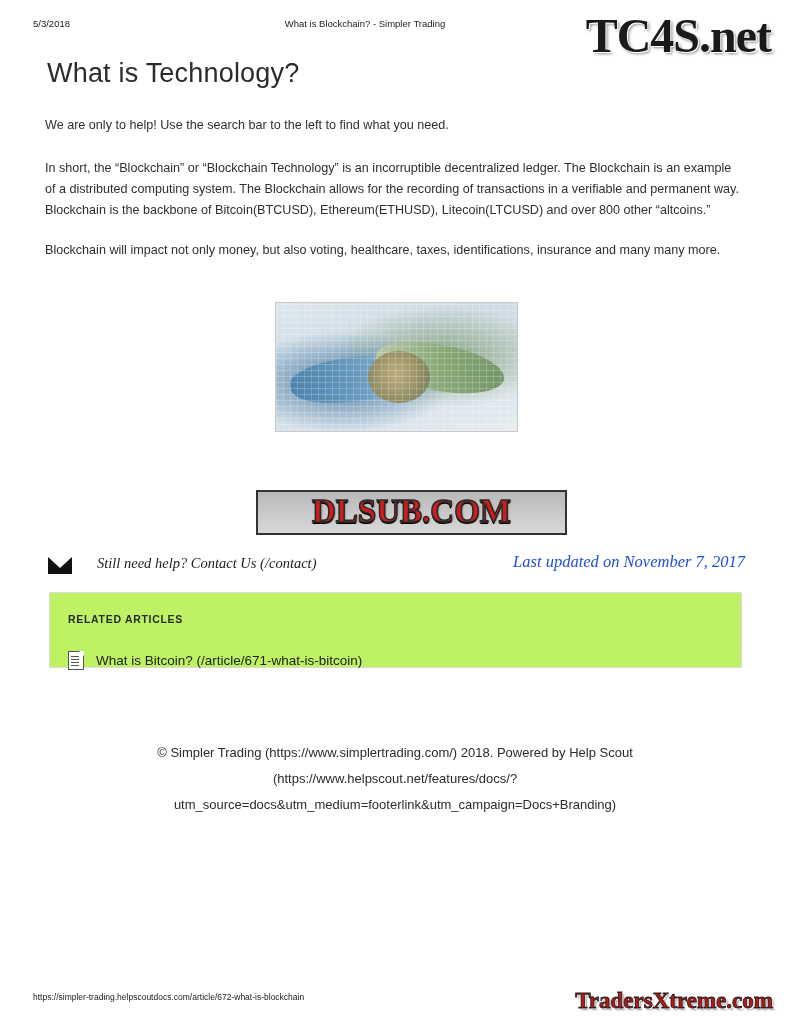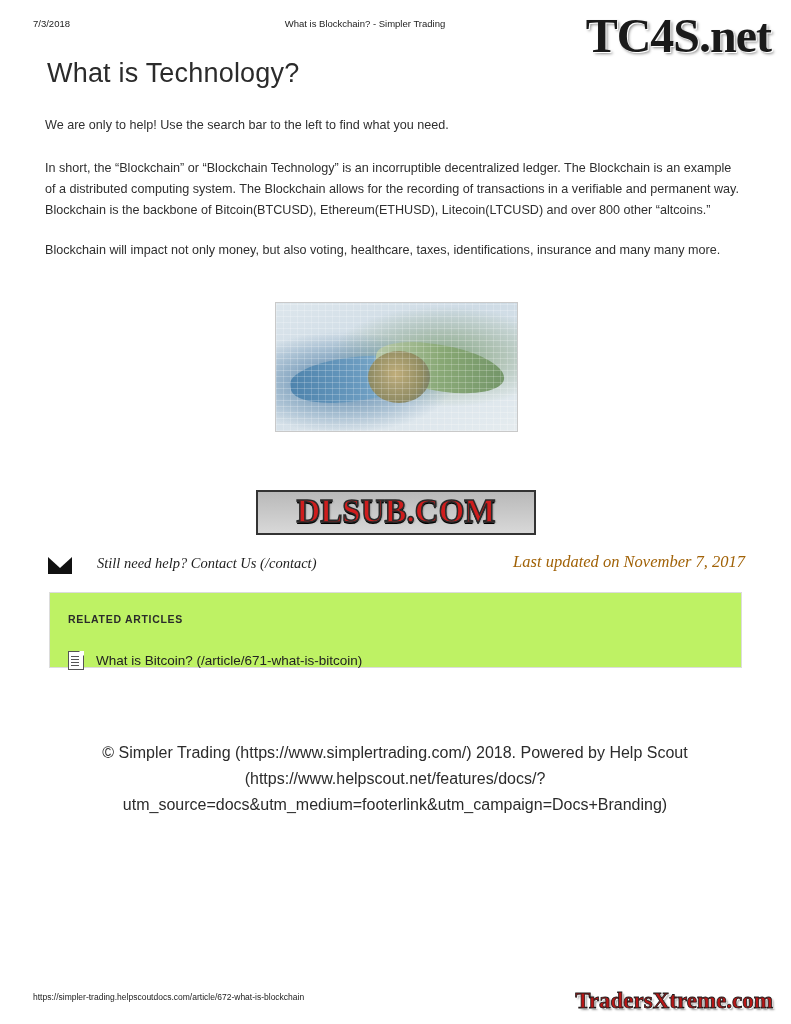--- a/index.html
+++ b/index.html
@@ -127,21 +127,21 @@
       repeating-linear-gradient(0deg, rgba(255,255,255,.22) 0 1px, transparent 1px 6px),
       repeating-linear-gradient(90deg, rgba(255,255,255,.18) 0 1px, transparent 1px 7px);
     mix-blend-mode: screen;
   }
 
   
   .wm-dlsub {
     position: absolute;
     left: 256px;
     top: 490px;
-    width: 280px;
+    width: 311px;
     text-align: center;
     font-family: "Liberation Serif", serif;
     font-weight: bold;
     font-size: 33px;
     letter-spacing: 0px;
     color: #cf1d1d;
     -webkit-text-stroke: 1.5px #2a2a2a;
     text-shadow: 0 2px 0 #000, 1px 1px 2px rgba(0,0,0,.5);
     background: linear-gradient(#b9b9b9, #d8d8d8);
     border: 2px solid #333;
@@ -183,21 +183,21 @@
     font-size: 14.5px;
     color: #1d1d1d;
   }
   .last-updated {
     position: absolute;
     right: 0;
     top: 0;
     font-family: "Liberation Serif", serif;
     font-style: italic;
     font-size: 16.5px;
-    color: #a16207;
+    color: #1d4ed8;
   }
 
   
   .related {
     position: absolute;
     left: 49px;
     top: 592px;
     width: 693px;
     height: 76px;
     border: 1px solid #dcdcdc;
@@ -250,21 +250,21 @@
     color: #222;
   }
 
   
   .footer {
     position: absolute;
     left: 70px;
     top: 740px;
     width: 650px;
     text-align: center;
-    font-size: 16px;
+    font-size: 13px;
     line-height: 26px;
     color: #2b2b2b;
   }
 
   
   .page-url {
     position: absolute;
     left: 33px;
     bottom: 22px;
     font-size: 8.5px;
@@ -282,21 +282,21 @@
     -webkit-text-stroke: .8px #1a1a1a;
     text-shadow: 1px 1px 0 #fff, 2px 2px 2px rgba(0,0,0,.4);
   }
 </style>
 </head>
 <body>
 
 <div class="page">
 
   <div class="print-header">
-    <span class="print-date">7/3/2018</span>
+    <span class="print-date">5/3/2018</span>
     <span class="print-title">What is Blockchain? - Simpler Trading</span>
   </div>
 
   <div class="wm-tc4s">TC4S.net</div>
 
   <div class="content">
     <h1 class="article-title">What is Technology?</h1>
     <p class="para lead">We are only to help! Use the search bar to the left to find what you need.</p>
     <p class="para">In short, the “Blockchain” or “Blockchain Technology” is an incorruptible decentralized ledger. The Blockchain is an example of a distributed computing system. The Blockchain allows for the recording of transactions in a verifiable and permanent way. Blockchain is the backbone of Bitcoin(BTCUSD), Ethereum(ETHUSD), Litecoin(LTCUSD) and over 800 other “altcoins.”</p>
     <p class="para">Blockchain will impact not only money, but also voting, healthcare, taxes, identifications, insurance and many many more.</p>

